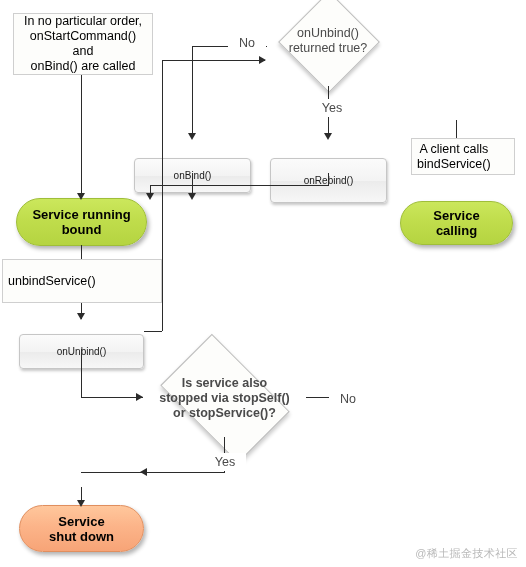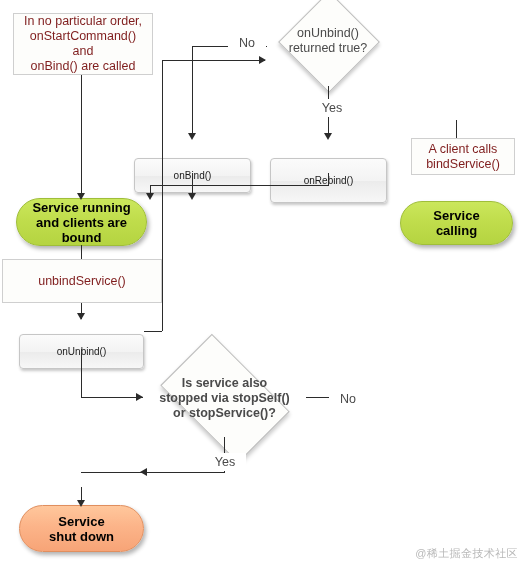--- a/index.html
+++ b/index.html
@@ -21,27 +21,27 @@
   
   .node {
     position: absolute;
     box-sizing: border-box;
   }
 
   
   .note {
     background: #fdfdfb;
     border: 1px solid #cfcfcf;
-    color: #7f1d1d;
+    color: #000000;
     font-size: 12.5px;
     line-height: 15px;
     text-align: center;
     display: flex;
     align-items: center;
-    justify-content: center;
+    justify-content: flex-start;
     padding: 3px 5px;
   }
 
   
   .method {
     background: linear-gradient(to bottom, #fbfbfb 0%, #f3f3f3 50%, #ebebeb 51%, #f7f7f7 100%);
     border: 1px solid #c6c6c6;
     border-radius: 4px;
     color: #1a1a1a;
     font-size: 10px;
@@ -236,21 +236,20 @@
   <div class="node note" style="left:411px; top:138px; width:104px; height:37px;">
     <div>
       <div>A client calls</div>
       <div>bindService()</div>
     </div>
   </div>
 
   <div class="node pill pill-green" style="left:16px; top:198px; width:131px; height:48px;">
     <div>
       <div>Service running</div>
-      <div>and clients are</div>
       <div>bound</div>
     </div>
   </div>
 
   <div class="node pill pill-green" style="left:400px; top:201px; width:113px; height:44px;">
     <div>
       <div>Service</div>
       <div>calling</div>
     </div>
   </div>

